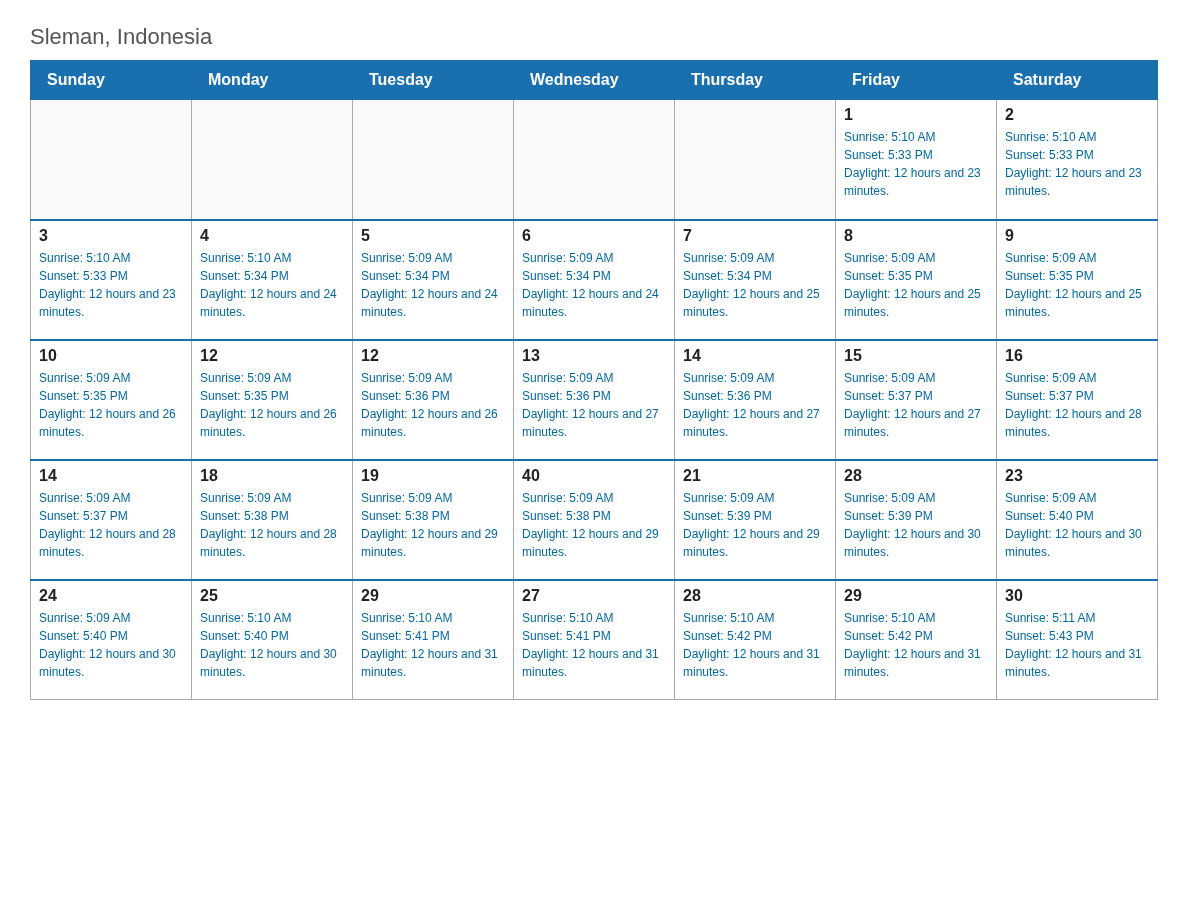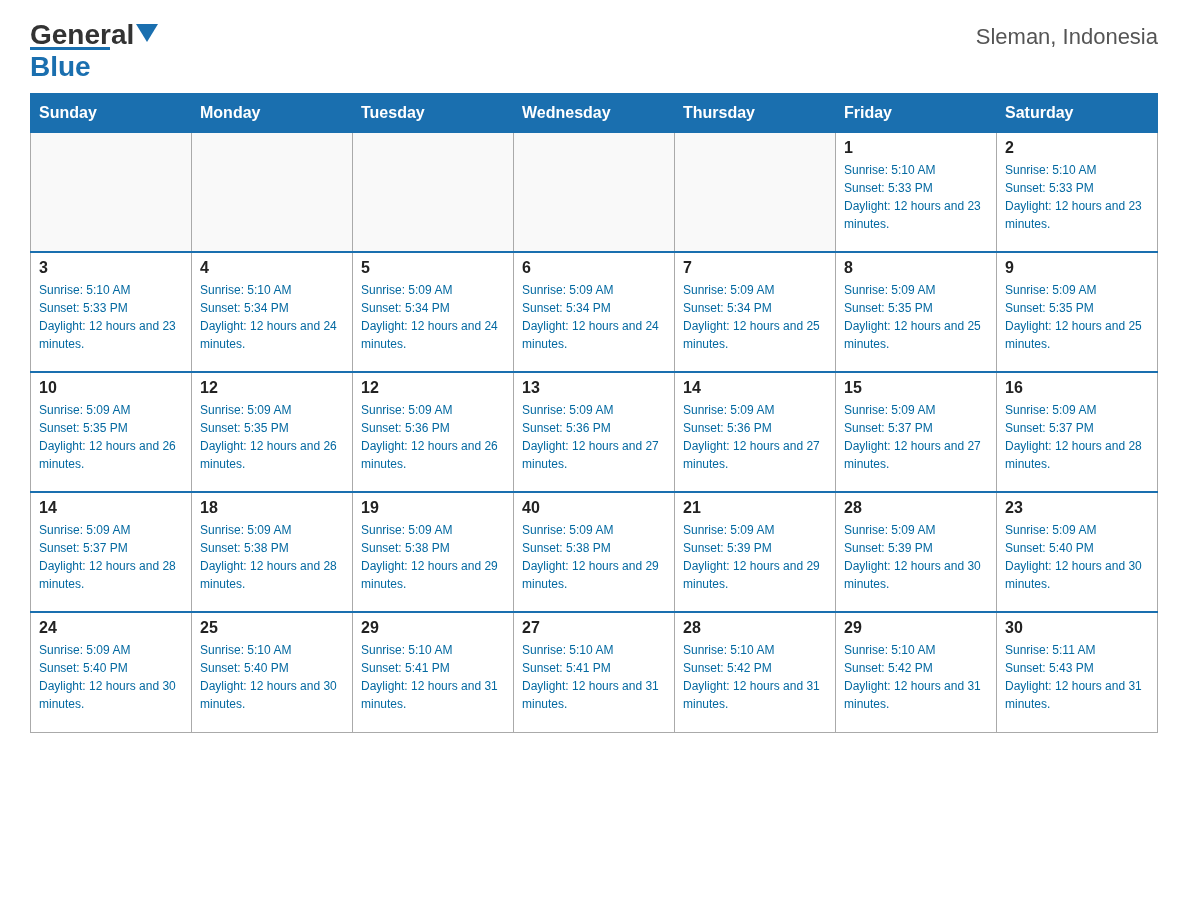--- a/index.html
+++ b/index.html
@@ -44,21 +44,21 @@
     .calendar-table {
       width: 100%;
       border-collapse: collapse;
       margin-top: 10px;
     }
     .calendar-table th {
       background: #1a6faf;
       color: #fff;
       font-size: 16px;
       font-weight: bold;
-      padding: 10px 8px;
+      padding: 10px 16px;
       text-align: left;
       border: 1px solid #1a6faf;
     }
     .calendar-table td {
       border: 1px solid #aaa;
       vertical-align: top;
       padding: 6px 8px;
       width: 14.28%;
       height: 120px;
     }
@@ -78,36 +78,20 @@
       background: #f9f9f9;
     }
     .row-separator td {
       border-top: 2px solid #1a6faf;
     }
   </style>
 </head>
 <body>
 
 <div class="header">
-  <div class="logo">
-    <div style="display:flex; align-items:center;">
-      <span class="logo-text">General</span>
-      <span style="display:inline-block; position:relative; top:0px; margin-left:2px;">
-        <svg width="22" height="18" viewBox="0 0 22 18">
-          <polygon points="0,0 22,0 11,18" fill="#1a6faf"></polygon>
-        </svg>
-      </span>
-    </div>
-    <div style="display:flex; align-items:center; margin-top:-4px;">
-      <div style="width:80px; height:3px; background:#1a6faf;"></div>
-    </div>
-    <div style="margin-top:2px;">
-      <span class="logo-text blue" style="color:#1a6faf; font-size:28px; font-weight:bold;">Blue</span>
-    </div>
-  </div>
   <div class="title-section">
     <div class="calendar-subtitle">Sleman, Indonesia</div>
   </div>
 </div>
 
 <table class="calendar-table">
   <thead>
     <tr>
     <th>Sunday</th>
         <th>Monday</th>

